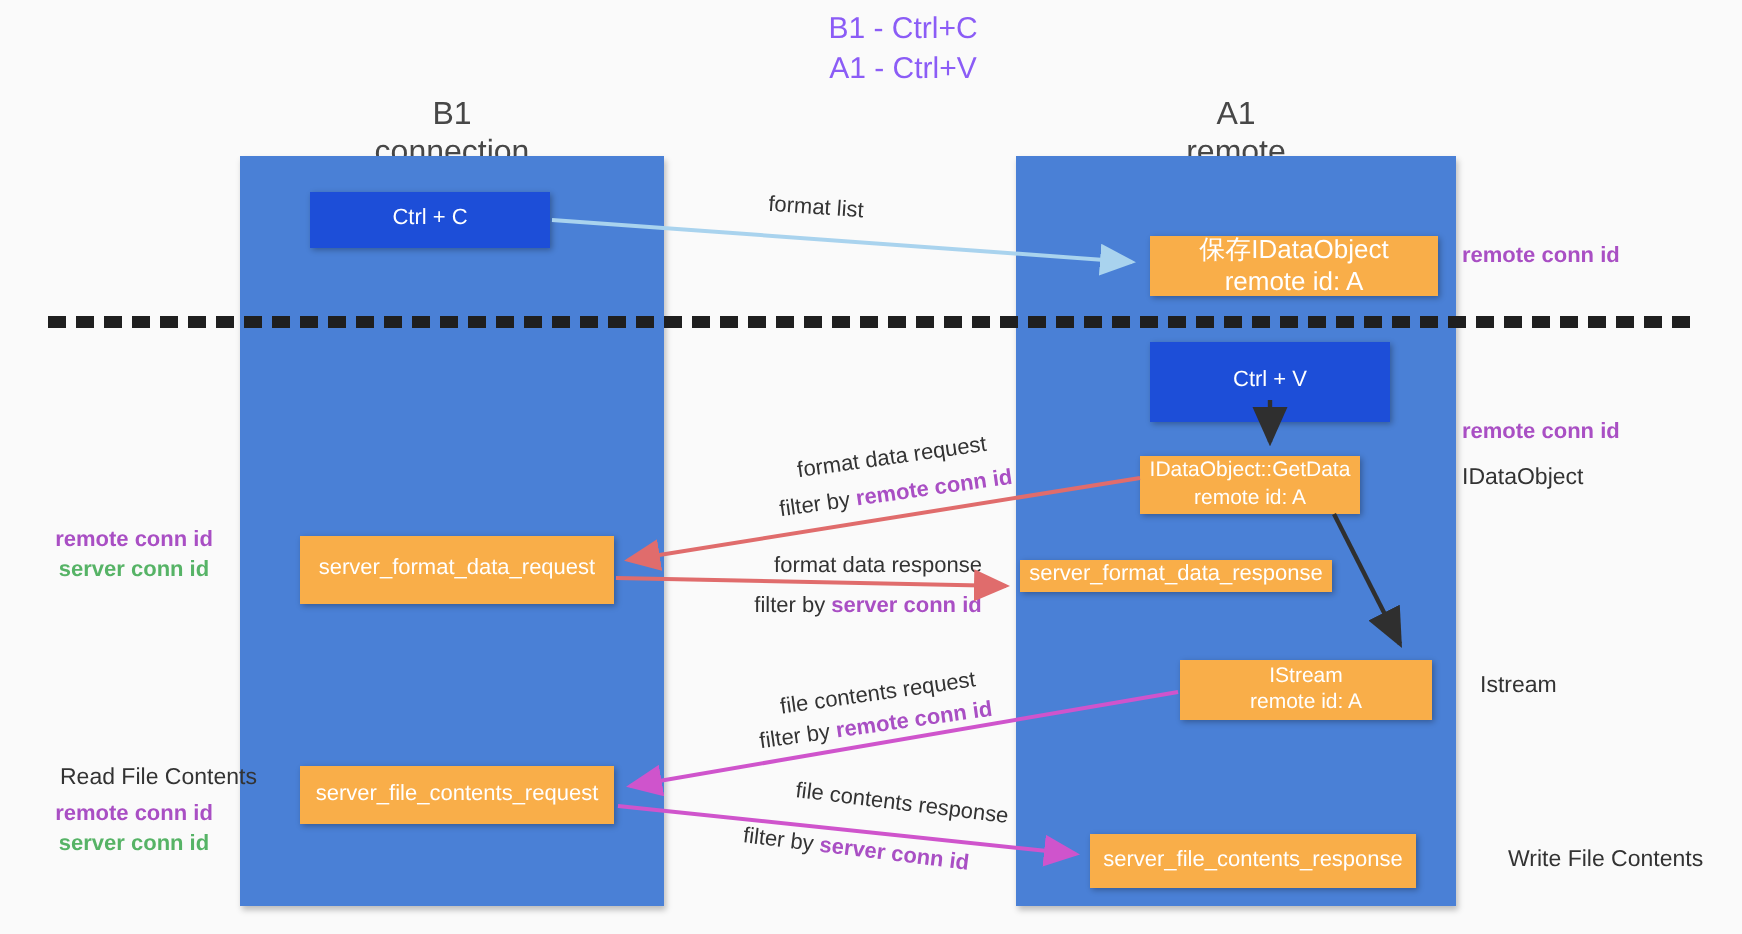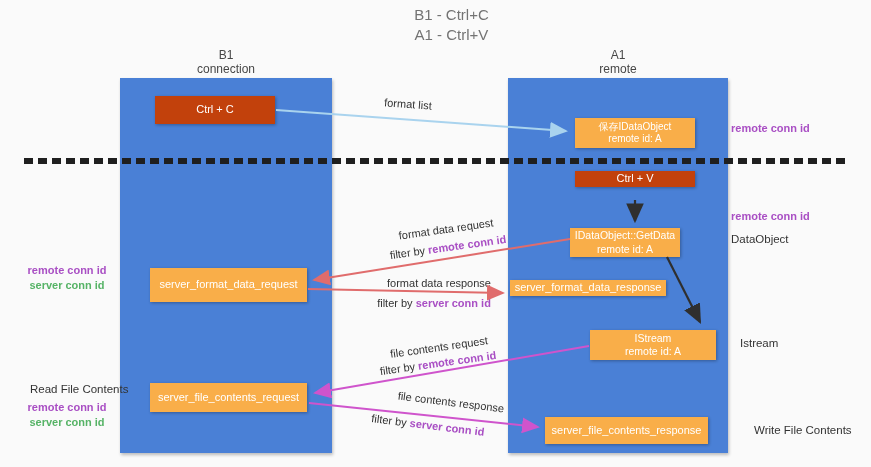--- a/index.html
+++ b/index.html
@@ -3,36 +3,36 @@
 <meta charset="utf-8">
 <style>
   html,body { margin:0; padding:0; background:#fafafa; }
   .canvas {
     position:relative; width:871px; height:467px; overflow:hidden;
     background:#fafafa;
     font-family:"Liberation Sans", sans-serif;
     color:#3c3c3c;
   }
   .title { position:absolute; left:0; right:0; top:5px; text-align:center;
-           font-size:15px; line-height:1.3; color:#737373;padding-left:32px; }
-  .col-header { position:absolute; text-align:center; font-size:12px;
+           font-size:15px; line-height:1.3; color:#8b5cf6;padding-left:32px; }
+  .col-header { position:absolute; text-align:center; font-size:16px;
                 line-height:1.2; color:#474747; }
   .col-header.left  { left:120px; width:212px; top:48px; }
   .col-header.right { left:508px; width:220px; top:48px; }
   .col { position:absolute; top:78px; height:375px; background:#4a80d6;
          box-shadow:1px 2px 3px rgba(0,0,0,.25); }
   .col.left  { left:120px; width:212px; }
   .col.right { left:508px; width:220px; }
   .divider { position:absolute; left:24px; top:158px; width:824px; height:6px;
              background:repeating-linear-gradient(90deg,#1f1f1f 0 9px,transparent 9px 14px); }
   .box { position:absolute; display:flex; flex-direction:column;
          align-items:center; justify-content:center; text-align:center;
          color:#fff; font-size:11px; line-height:1.25;
          box-shadow:1px 1px 3px rgba(0,0,0,.3); }
-  .green  { background:#c2410c; }
+  .green  { background:#1d4ed8; }
   .orange { background:#f9ae49; }
   .lbl { position:absolute; font-size:11px; color:#333; white-space:nowrap; }
   .tilt { transform-origin:center; }
   .purple { color:#a94fc4; font-weight:bold; }
   .greent { color:#56b366; font-weight:bold; }
   .center-block { text-align:center; line-height:1.35; }
   svg.overlay { position:absolute; left:0; top:0; pointer-events:none; }
 </style>
 </head>
 <body>
@@ -55,26 +55,26 @@
 
   <div class="col left"></div>
   <div class="col right"></div>
 
   <div class="divider"></div>
 
   <div class="box green" style="left:155px; top:96px; width:120px; height:28px;">
     <span>Ctrl + C</span>
   </div>
 
-  <div class="box orange" style="left:575px; top:118px; width:120px; height:30px; font-size:10px;">
+  <div class="box orange" style="left:575px; top:118px; width:144px; height:30px; font-size:13px;">
     <span>保存IDataObject</span>
     <span>remote id: A</span>
   </div>
 
-  <div class="box green" style="left:575px; top:171px; width:120px; height:16px;">
+  <div class="box green" style="left:575px; top:171px; width:120px; height:40px;">
     <span>Ctrl + V</span>
   </div>
 
   <div class="box orange" style="left:570px; top:228px; width:110px; height:29px; font-size:10.5px;align-items:center;">
     <span>IDataObject::GetData</span>
     <span>remote id: A</span>
   </div>
 
   <div class="box orange" style="left:150px; top:268px; width:157px; height:34px;">
     <span>server_format_data_request</span>
@@ -92,21 +92,21 @@
   <div class="box orange" style="left:545px; top:417px; width:163px; height:27px;">
     <span>server_file_contents_response</span>
   </div>
 
   <div class="box orange" style="left:150px; top:383px; width:157px; height:29px;">
     <span>server_file_contents_request</span>
   </div>
 
   <div class="lbl purple" style="left:731px; top:122px;">remote conn id</div>
   <div class="lbl purple" style="left:731px; top:210px;">remote conn id</div>
-  <div class="lbl" style="left:731px; top:233px; font-size:11.5px;">DataObject</div>
+  <div class="lbl" style="left:731px; top:233px; font-size:11.5px;">IDataObject</div>
   <div class="lbl" style="left:740px; top:337px; font-size:11.5px;">Istream</div>
   <div class="lbl" style="left:731px; top:424px; font-size:11.5px;padding-left:23px;">Write File Contents</div>
 
   <div class="lbl center-block" style="left:20px; top:263px; width:94px;">
     <div class="purple">remote conn id</div>
     <div class="greent">server conn id</div>
   </div>
   <div class="lbl" style="left:30px; top:383px; font-size:11.5px;">Read File Contents</div>
   <div class="lbl center-block" style="left:20px; top:400px; width:94px;">
     <div class="purple">remote conn id</div>

